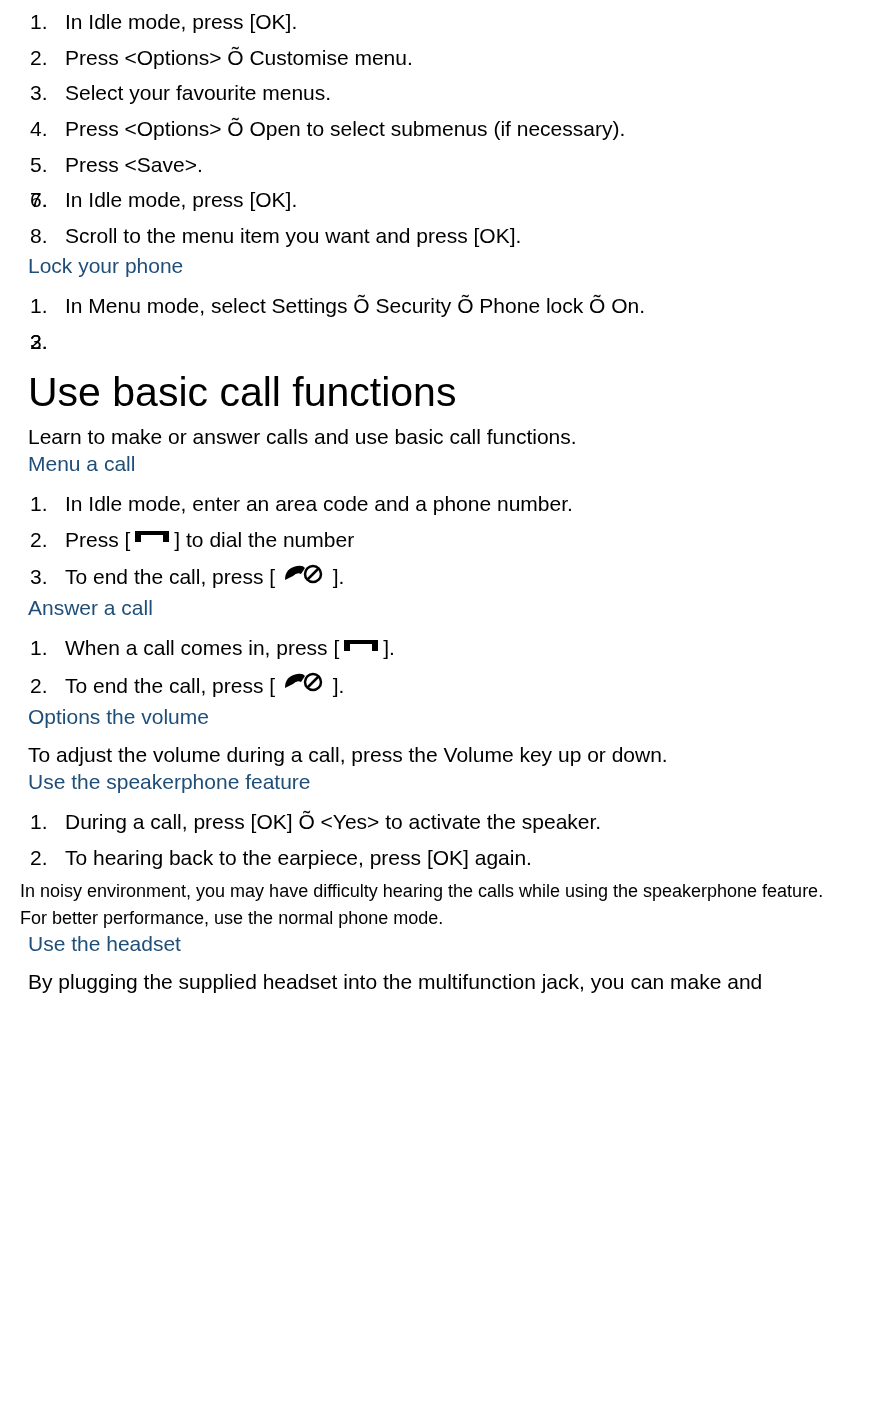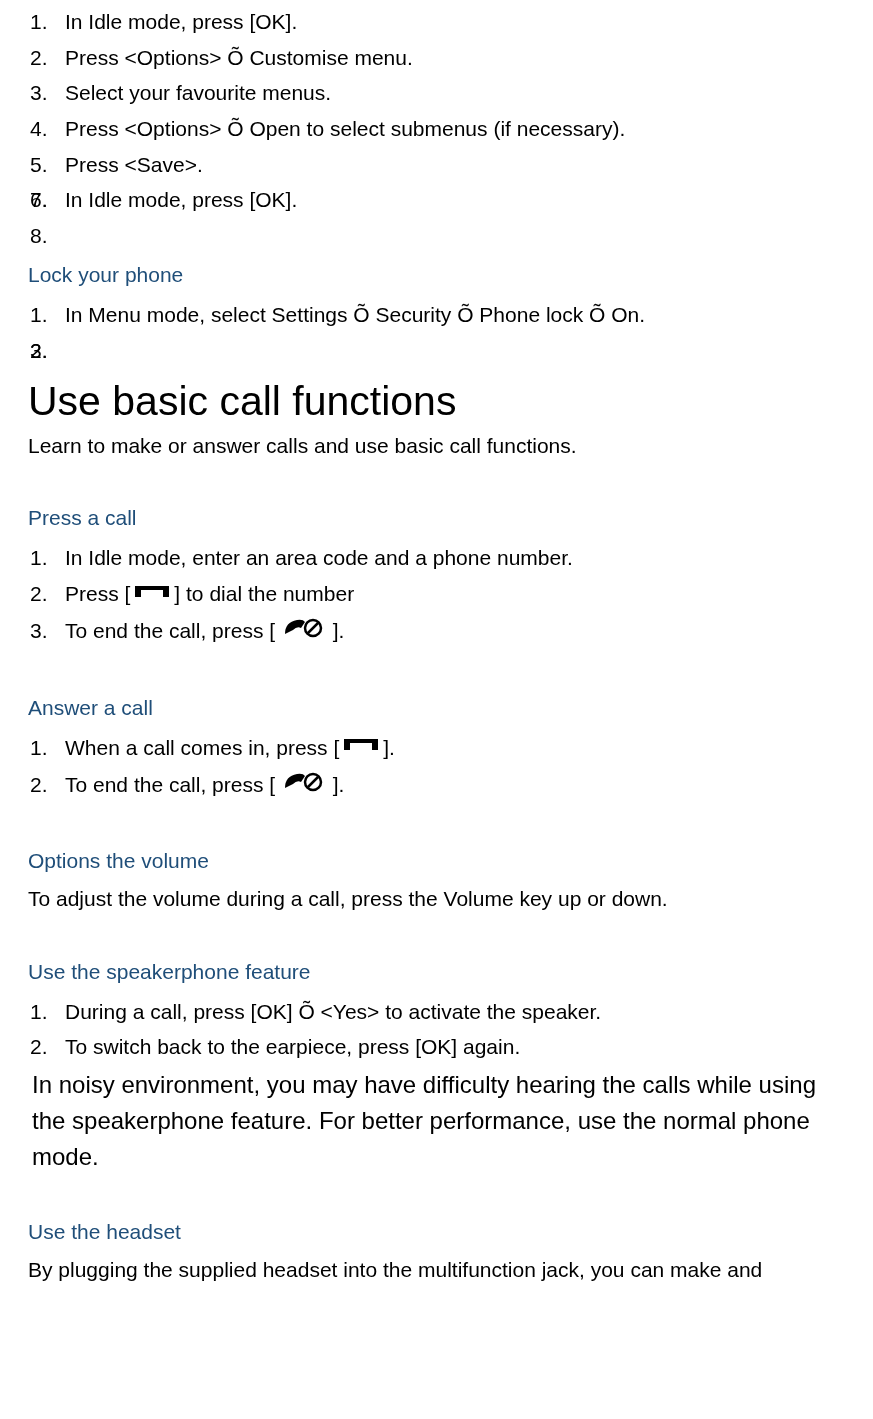--- a/index.html
+++ b/index.html
@@ -26,21 +26,20 @@
     .ol-num {
       position: absolute;
       left: -35px;
       width: 30px;
       text-align: left;
     }
     .section-heading {
       color: #1f4e79;
       font-size: 21px;
       font-weight: normal;
-      margin-top: 45px;
       margin-bottom: 10px;
       margin-left: 8px;
     }
     .main-heading {
       font-size: 41px;
       font-weight: normal;
       margin-top: 45px;
       margin-left: 8px;
       margin-bottom: 5px;
     }
@@ -53,55 +52,54 @@
       display: inline-block;
       vertical-align: middle;
       margin: 0 2px;
     }
     .icon-hangup {
       display: inline-block;
       vertical-align: middle;
       margin: 0 2px;
     }
     .note-text {
-      font-size: 24px;
-      margin-left: 12px;
+      font-size: 18px;
       margin-right: 0;
       line-height: 1.5;
       margin-top: 2px;
     }
     .first-ol {
       margin-top: 4px;
     }
   </style>
 </head>
 <body>
 
 <ol class="ol-list first-ol">
   <li class="ol-item"><span class="ol-num">1.</span><span>In Idle mode, press [OK].</span></li>
   <li class="ol-item"><span class="ol-num">2.</span><span>Press &lt;Options&gt; Õ Customise menu.</span></li>
   <li class="ol-item"><span class="ol-num">3.</span><span>Select your favourite menus.</span></li>
   <li class="ol-item"><span class="ol-num">4.</span><span>Press &lt;Options&gt; Õ Open to select submenus (if necessary).</span></li>
   <li class="ol-item"><span class="ol-num">5.</span><span>Press &lt;Save&gt;.</span></li>
   <li class="ol-item"><span class="ol-num">6.</span></li>
   <li class="ol-item"><span class="ol-num">7.</span><span>In Idle mode, press [OK].</span></li>
-  <li class="ol-item"><span class="ol-num">8.</span></li>
+  <li class="ol-item"><span class="ol-num">8.</span><span>Scroll to the menu item you want and press [OK].</span></li>
 </ol>
 
 <h3 class="section-heading">Lock your phone</h3>
 <ol class="ol-list">
   <li class="ol-item"><span class="ol-num">1.</span><span>In Menu mode, select Settings Õ Security Õ Phone lock Õ On.</span></li>
   <li class="ol-item"><span class="ol-num">2.</span></li>
   <li class="ol-item"><span class="ol-num">3.</span></li>
 </ol>
 
 <h1 class="main-heading">Use basic call functions</h1>
 <p class="body-text">Learn to make or answer calls and use basic call functions.</p>
 
-<h3 class="section-heading">Press a call</h3>
+<h3 class="section-heading">Menu a call</h3>
 <ol class="ol-list">
   <li class="ol-item"><span class="ol-num">1.</span><span>In Idle mode, enter an area code and a phone number.</span></li>
   <li class="ol-item"><span class="ol-num">2.</span><span>Press [</span><span class="icon-call"><svg width="40" height="20" viewBox="0 0 40 20">
           <path d="M 3 3 L 3 14 L 9 14 L 9 7 L 31 7 L 31 14 L 37 14 L 37 3 Z" fill="#000"></path>
         </svg></span><span>] to dial the number</span></li>
   <li class="ol-item"><span class="ol-num">3.</span><span>To end the call, press [ </span><span class="icon-hangup"><svg width="42" height="24" viewBox="0 0 42 24">
           <path d="M 2 18 Q 2 6 14 4 Q 20 3 22 6 L 18 12 Q 14 10 10 14 Z" fill="#000"></path>
           <circle cx="30" cy="12" r="8" fill="none" stroke="#000" stroke-width="2.5"></circle>
           <line x1="25" y1="17" x2="35" y2="7" stroke="#000" stroke-width="2.5"></line>
         </svg></span><span> ].</span></li>
@@ -118,18 +116,18 @@
           <line x1="25" y1="17" x2="35" y2="7" stroke="#000" stroke-width="2.5"></line>
         </svg></span><span> ].</span></li>
 </ol>
 
 <h3 class="section-heading">Options the volume</h3>
 <p class="body-text">To adjust the volume during a call, press the Volume key up or down.</p>
 
 <h3 class="section-heading">Use the speakerphone feature</h3>
 <ol class="ol-list">
   <li class="ol-item"><span class="ol-num">1.</span><span>During a call, press [OK] Õ &lt;Yes&gt; to activate the speaker.</span></li>
-  <li class="ol-item"><span class="ol-num">2.</span><span>To switch back to the earpiece, press [OK] again.</span></li>
+  <li class="ol-item"><span class="ol-num">2.</span><span>To hearing back to the earpiece, press [OK] again.</span></li>
 </ol>
 <p class="note-text">In noisy environment, you may have difficulty hearing the calls while using the speakerphone feature. For better performance, use the normal phone mode.</p>
 
 <h3 class="section-heading">Use the headset</h3>
 <p class="body-text">By plugging the supplied headset into the multifunction jack, you can make and</p>
 
 </body></html>

